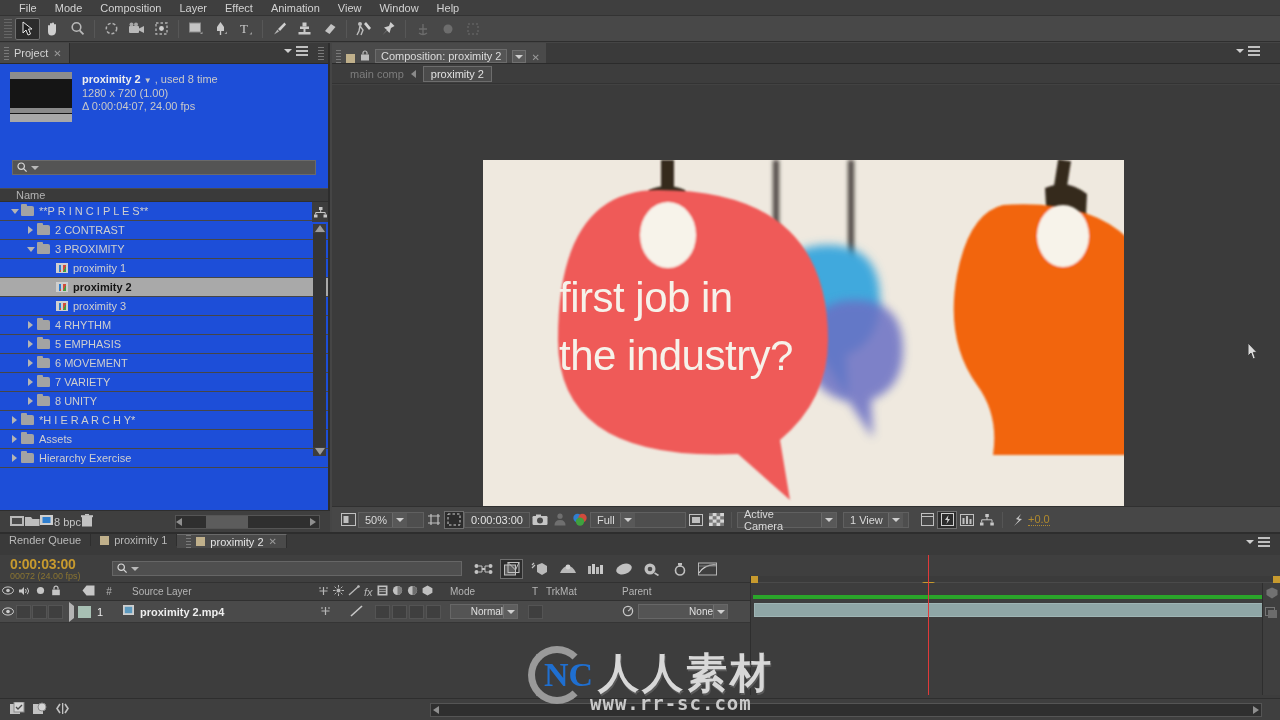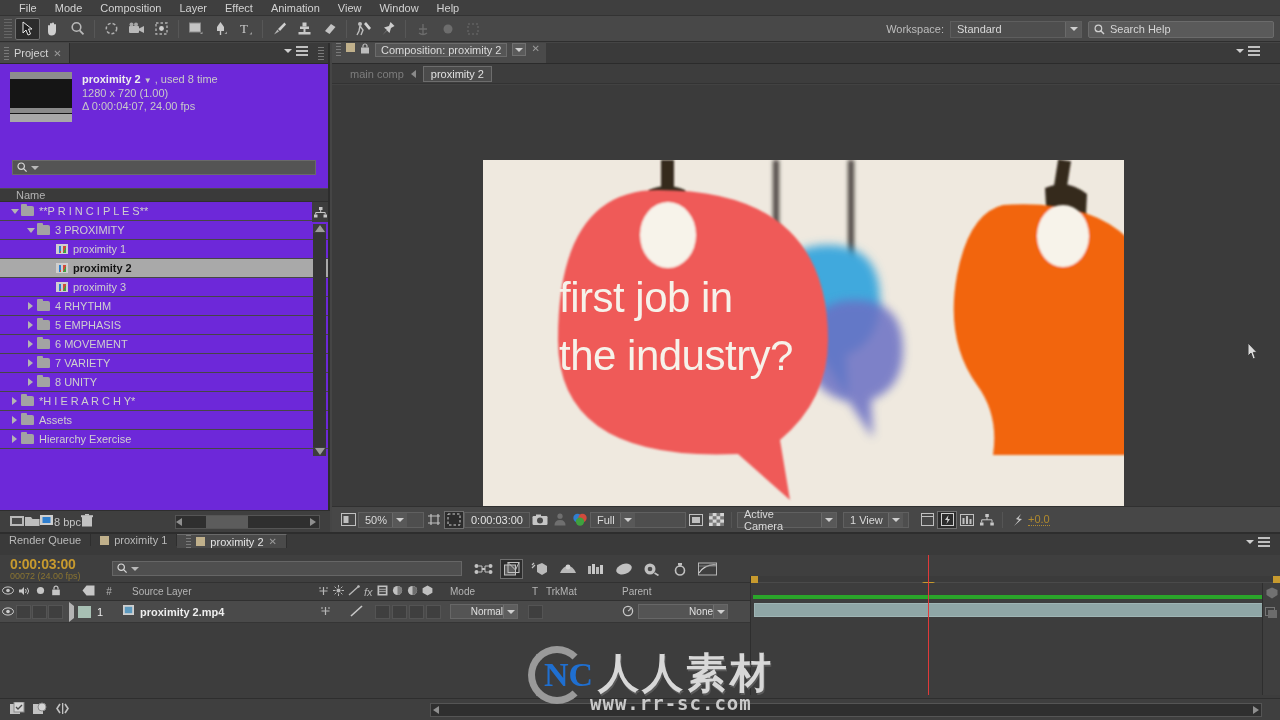--- a/index.html
+++ b/index.html
@@ -35,21 +35,21 @@
     display:flex; align-items:center; justify-content:center; margin-left:4px;}
   .caret-d { width:0;height:0;border-left:4px solid transparent;border-right:4px solid transparent;
     border-top:4px solid #cfcfcf;}
   .searchhelp { width:186px; height:17px; background:#5a5a5a; border:1px solid #6b6b6b;
     border-radius:2px; display:flex; align-items:center; padding-left:5px; gap:5px; color:#d5d5d5;}
 
   
   .body { position:absolute; top:43px; left:0; width:1280px; height:489px; }
 
   
-  .project { position:absolute; left:0; top:0; width:330px; height:489px; background:#6d28d9;
+  .project { position:absolute; left:0; top:0; width:330px; height:489px; background:#1d4ed8;
     border-right:2px solid #2d2d2d; }
   .paneltabs { height:21px; background:#3a3a3a; display:flex; align-items:stretch;
       border-bottom:1px solid #2b2b2b; position:relative;}
   .ptab { background:#4a4a4a; display:flex; align-items:center; gap:5px; padding:0 7px 0 4px;
     font-size:11px; color:#d4d4d4; border-right:1px solid #2b2b2b; }
   .ptab .g { width:5px;height:13px;
     background-image:repeating-linear-gradient(to bottom,#7a7a7a 0 1px,transparent 1px 3px);}
   .x { color:#9a9a9a; font-size:10px; }
   .pmenu { position:absolute; right:20px; top:3px; display:flex; align-items:center; gap:2px;}
   .hamb { display:flex; flex-direction:column; gap:2px;}
@@ -93,21 +93,21 @@
     border-top:1px solid #2e2e2e; display:flex; align-items:center; gap:0; padding-left:10px;
     font-size:11px; color:#c6c6c6;}
   .pf-scroll{position:absolute; right:10px; top:4px; width:145px; height:14px;
     background:#2f2f2f; border:1px solid #555; display:flex; align-items:center;}
   .pf-thumbb{height:12px;width:42px;background:#5c5c5c;margin-left:14px;}
 
   
   .comp { position:absolute; left:332px; top:0; width:948px; height:489px; background:#424242;}
   .comp-tabs { height:21px; background:#3a3a3a; display:flex; align-items:stretch;
      border-bottom:1px solid #2b2b2b; position:relative;}
-  .comp-tab { background:#4a4a4a; display:flex; align-items:flex-start; gap:5px; padding:0 6px 0 4px;
+  .comp-tab { background:#4a4a4a; display:flex; align-items:flex-end; gap:5px; padding:0 6px 0 4px;
     font-size:11px; color:#dcdcdc; }
   .sq { width:9px;height:9px;background:#c0b08b;display:inline-block;}
   .dropmini{width:14px;height:13px;background:#5a5a5a;border:1px solid #707070;
     display:flex;align-items:center;justify-content:center;}
   .crumb { height:20px; display:flex; align-items:center; gap:7px; padding-left:18px;
     background:#3d3d3d; font-size:11px; color:#7d7d7d; border-bottom:1px solid #333;}
   .crumb .cur { color:#e0e0e0; border:1px solid #6d6d6d; background:#4b4b4b; padding:1px 7px;}
   .caret-l{width:0;height:0;border-top:4px solid transparent;border-bottom:4px solid transparent;
     border-right:5px solid #8a8a8a;}
   .viewport { position:absolute; left:0; top:42px; width:948px; height:462px; background:#3b3b3b;}
@@ -306,36 +306,20 @@
       <svg width="14" height="14" viewBox="0 0 14 14" opacity=".45">
           <circle cx="7" cy="7" r="4.5" fill="#9a9a9a"></circle>
         </svg>
     </div>
     <div class="tool">
       <svg width="14" height="14" viewBox="0 0 14 14" opacity=".45">
           <rect x="2" y="2" width="10" height="10" fill="none" stroke="#9a9a9a" stroke-dasharray="2 2"></rect>
         </svg>
     </div>
 
-    <div class="ws">
-      <span class="ws-label">Workspace:</span>
-      <div class="dropdown" style="width:132px">
-        <span>Standard</span>
-        <span class="arrow">
-            <i class="caret-d"></i>
-          </span>
-      </div>
-      <div class="searchhelp">
-        <svg width="11" height="11" viewBox="0 0 11 11">
-            <circle cx="4.4" cy="4.4" r="3.3" fill="none" stroke="#cfcfcf" stroke-width="1.2"></circle>
-            <line x1="6.8" y1="6.8" x2="10" y2="10" stroke="#cfcfcf" stroke-width="1.4"></line>
-          </svg>
-        <span>Search Help</span>
-      </div>
-    </div>
   </div>
 
   <div class="body">
 
     <div class="project">
       <div class="paneltabs">
         <div class="ptab">
           <span class="g"></span>
           <span>Project</span>
           <span class="x">✕</span>
@@ -399,20 +383,28 @@
             <span style="width:0;height:0;border-left:5px solid transparent;border-right:5px solid transparent;border-top:7px solid #9d9d9d;"></span>
           </div>
         </div>
         <div id="tree-rows">
             <div class="row">
               <span class="tw">
                 <i class="twc open"></i>
               </span>
               <span class="folder"></span>
               <span>**P R I N C I P L E S**</span>
+            </div>
+            <div class="row">
+              <span class="spacer16"></span>
+              <span class="tw">
+                <i class="twc"></i>
+              </span>
+              <span class="folder"></span>
+              <span>2 CONTRAST</span>
             </div>
             <div class="row">
               <span class="spacer16"></span>
               <span class="tw">
                 <i class="twc open"></i>
               </span>
               <span class="folder"></span>
               <span>3 PROXIMITY</span>
             </div>
             <div class="row">

